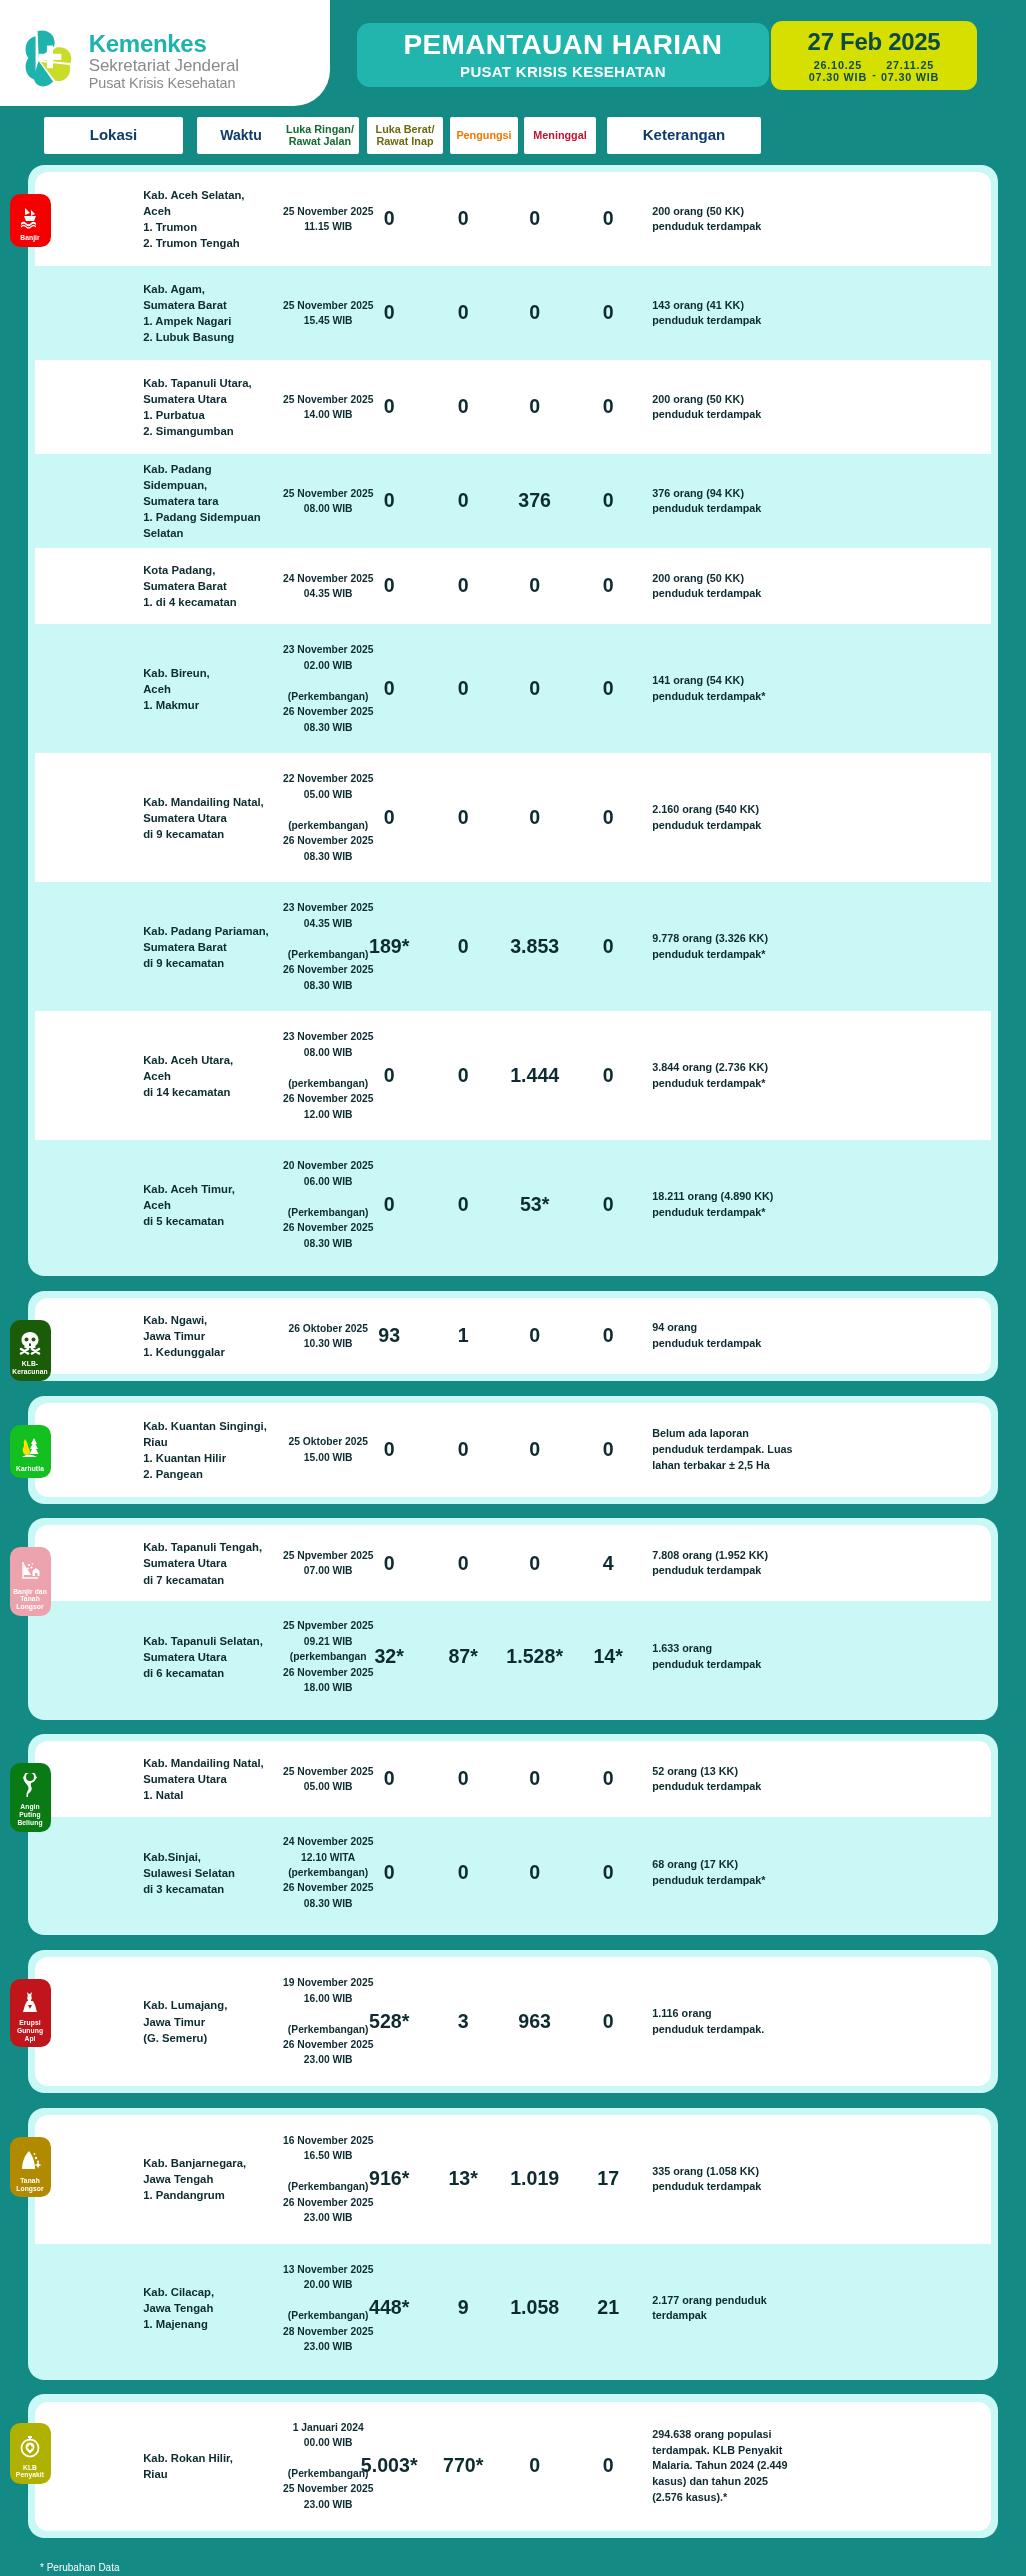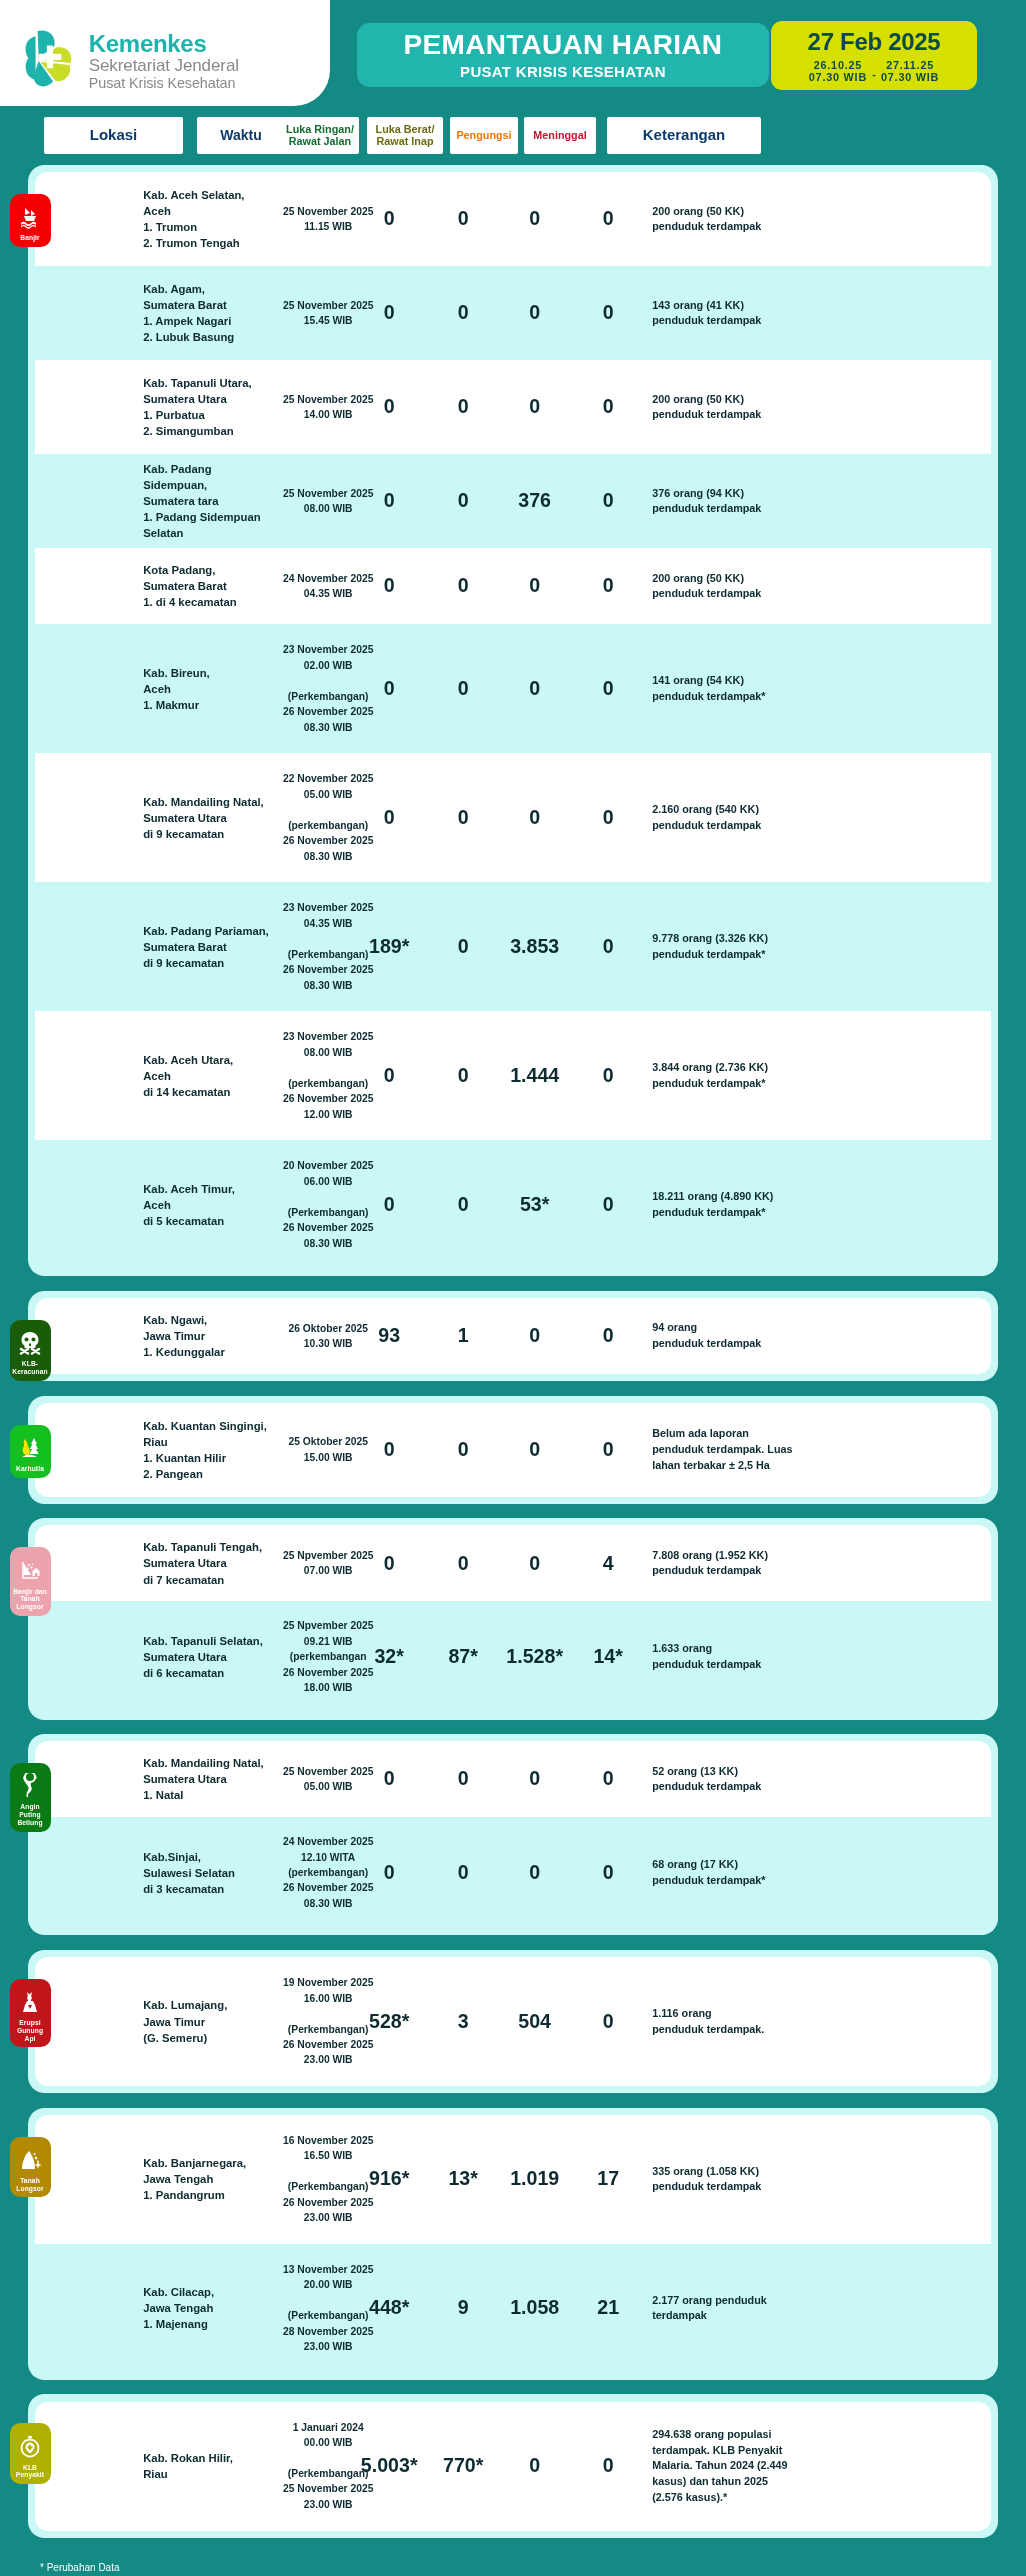--- a/index.html
+++ b/index.html
@@ -410,21 +410,21 @@
           <div class="badge-lbl">Angin Puting<br>Beliung</div>
         </div>
       </div>
       <div class="section">
         <div class="rows">
           <div class="row white" style="min-height: 129px;">
             <div class="c-lokasi">Kab. Lumajang,<br>Jawa Timur<br>(G. Semeru)</div>
             <div class="c-waktu">19 November 2025<br>16.00 WIB<br><br>(Perkembangan)<br>26 November 2025<br>23.00 WIB</div>
             <div class="c-num n1">528*</div>
             <div class="c-num n2">3</div>
-            <div class="c-num n3">504</div>
+            <div class="c-num n3">963</div>
             <div class="c-num n4">0</div>
             <div class="c-ket">1.116 orang<br>penduduk terdampak.</div>
           </div>
         </div>
         <div class="badge" style="background: rgb(192, 21, 26); top: 29px;">
           <div class="badge-ico">
             <svg viewBox="0 0 48 48" width="24" height="26">
               <path d="M19 4 C17 8 21 10 19 14 C17 18 21 19 20 23 L26 23 C25 19 29 18 27 14 C25 10 29 8 27 4 C25 9 21 9 19 4 Z" fill="#fff"></path>
               <path d="M18 22 L14 30 L10 44 L38 44 L34 30 L30 22 Z" fill="#fff"></path>
               <path d="M20 30 L24 38 L28 30 Z" fill="#c0151a"></path>

